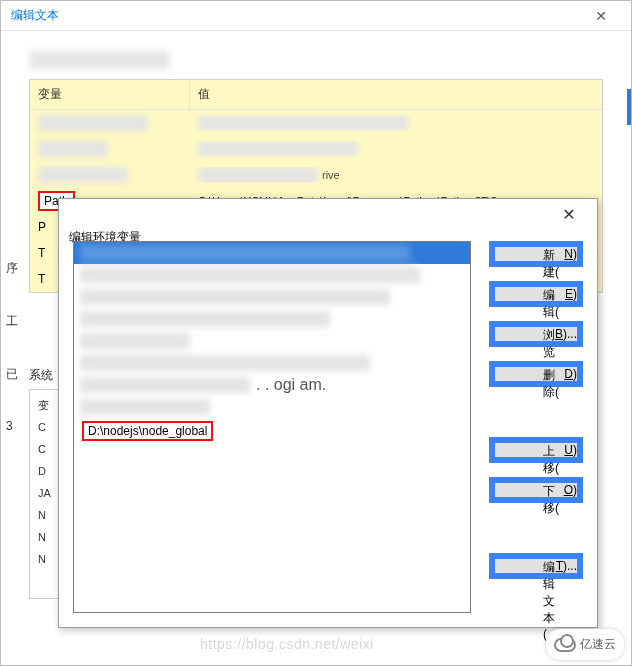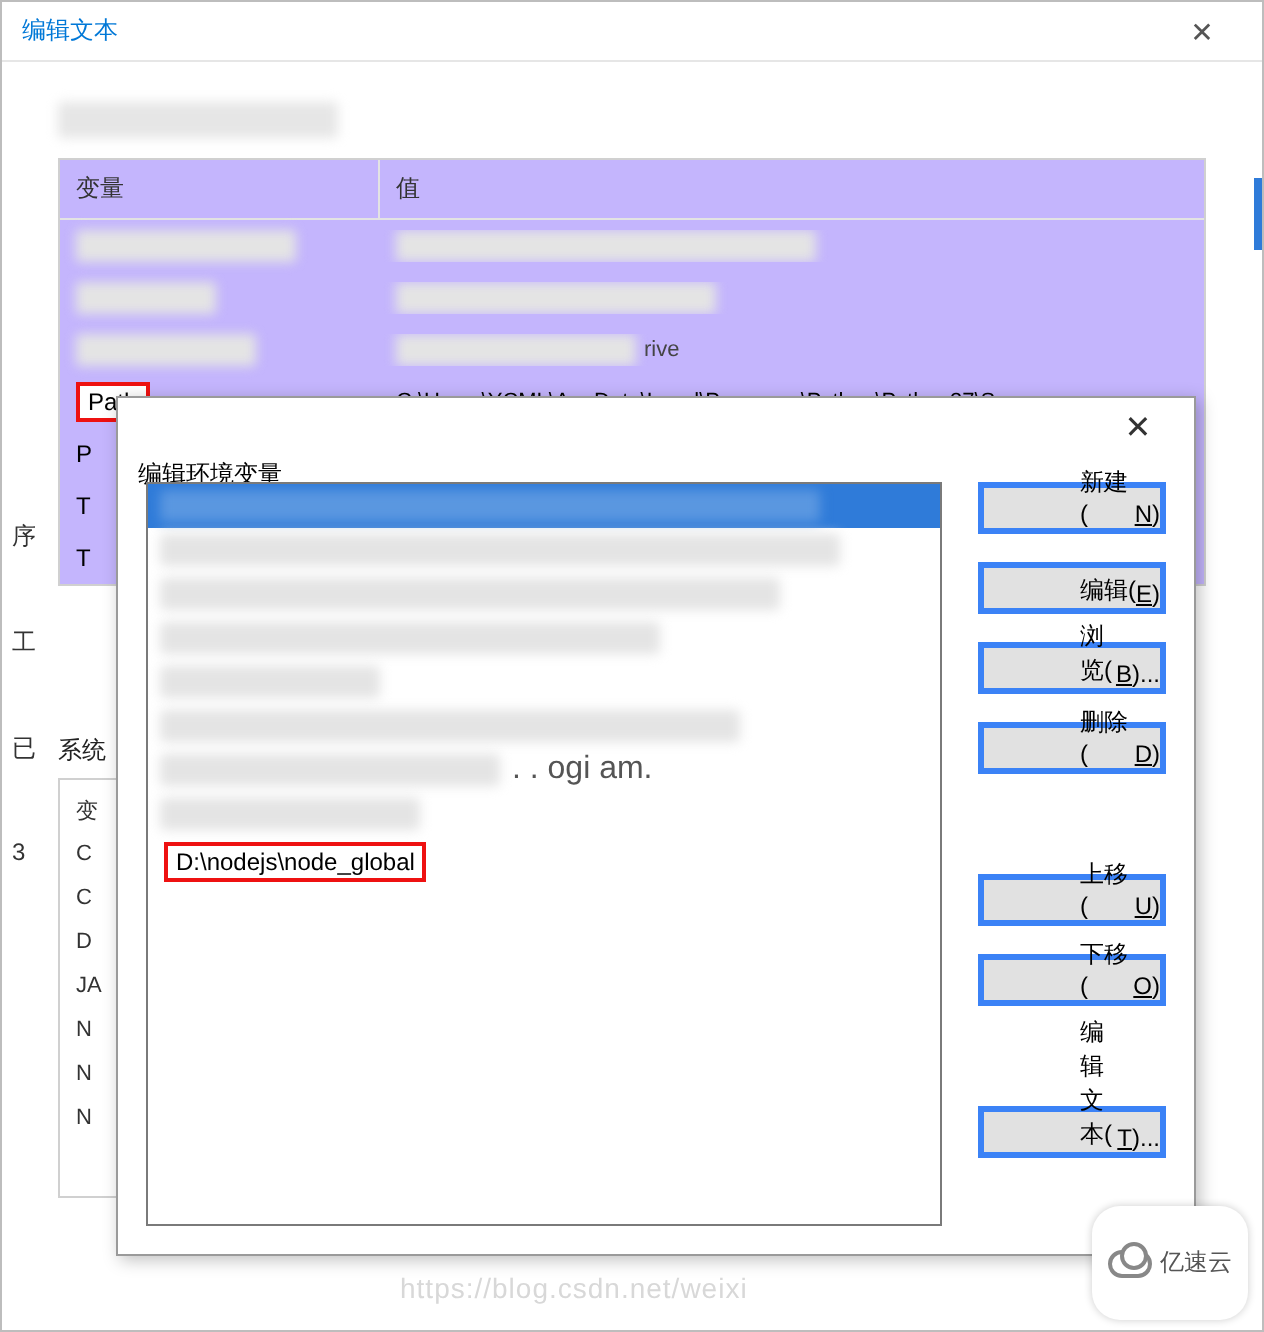--- a/index.html
+++ b/index.html
@@ -8,21 +8,21 @@
   .parent-dialog { position: absolute; left: 0; top: 0; width: 632px; height: 666px; background: #fff; border: 1px solid #bdbdbd; }
   .parent-titlebar { height: 30px; display: flex; align-items: center; padding: 0 10px; border-bottom: 1px solid #e6e6e6; background: #fff; }
   .parent-titlebar .title { flex: 1; color: #0078d7; font-size: 12px; }
   .parent-close { width: 40px; text-align: center; color: #555; font-size: 14px; cursor: pointer; }
 
   .parent-body { padding: 20px 28px; position: relative; height: calc(100% - 30px); }
 
   .blurbar { height: 18px; background: #e6e6e6; filter: blur(3px); border-radius: 2px; }
   .section-label.blurred { width: 140px; margin-bottom: 10px; }
 
-  .vars-box { border: 1px solid #d0d0d0; background: #c4b5fd; margin-top: 6px; }
+  .vars-box { border: 1px solid #d0d0d0; background: #fef9c3; margin-top: 6px; }
   .vars-header { display: flex; border-bottom: 1px solid #e3e3e3; font-size: 12px; color: #333; }
   .col-var { width: 160px; padding: 6px 8px; border-right: 1px solid #e3e3e3; }
   .col-val { flex: 1; padding: 6px 8px; }
   .vrow { display: flex; height: 26px; align-items: center; }
   .vrow .cell-var { width: 160px; padding: 0 8px; display: flex; align-items: center; }
   .vrow .cell-val { flex: 1; padding: 0 8px; display: flex; align-items: center; overflow: hidden; white-space: nowrap; }
   .blurcell { height: 16px; background: #e4e4e4; filter: blur(3px); border-radius: 2px; }
 
   .path-highlight { border: 2px solid #e11; padding: 0 4px; height: 20px; display: inline-flex; align-items: center; font-size: 12px; color: #000; background: #fff; }
   .path-value { font-size: 11px; color: #000; }
@@ -43,30 +43,30 @@
   .edit-body { display: flex; padding: 12px 14px 14px 14px; gap: 18px; height: calc(100% - 30px); }
   .listbox { flex: 1; border: 1px solid #7a7a7a; background: #fff; position: relative; overflow: hidden; }
   .lrow { height: 22px; display: flex; align-items: center; padding: 0 6px; font-size: 11px; color: #000; white-space: nowrap; }
   .lrow.selected { background: #2f7bd9; }
   .lrow .blurcell { background: #e4e4e4; }
   .lrow.selected .blurcell { background: #5a97e0; }
   .node-global { border: 2px solid #e11; font-size: 12px; padding: 0 4px; height: 20px; display: inline-flex; align-items: center; margin-top: 4px; margin-left: 2px; text-align: right; }
 
   .btn-col { width: 94px; display: flex; flex-direction: column; gap: 14px; }
   .btn-col .spacer { flex: 1; }
-  .winbtn { height: 26px; border: 3px solid #3b82f6; background: #e1e1e1; font-size: 12px; display: flex; align-items: flex-end; justify-content: center; color: #000; cursor: pointer; padding-left: 48px; }
+  .winbtn { height: 26px; border: 6px solid #3b82f6; background: #e1e1e1; font-size: 12px; display: flex; align-items: flex-start; justify-content: center; color: #000; cursor: pointer; padding-left: 48px; }
   .winbtn .ul { text-decoration: underline; }
 
   
   .left-edge { position: absolute; left: 6px; top: 260px; width: 14px; font-size: 12px; color: #333; display: flex; flex-direction: column; gap: 36px; }
 
   
   .watermark { position: absolute; left: 200px; bottom: 14px; color: #d8d8d8; font-size: 14px; letter-spacing: 0.5px; }
 
-  .logo { position: absolute; right: 8px; bottom: 6px; display: flex; align-items: center; gap: 4px; background: #fff; padding: 20px 8px; border-radius: 14px; box-shadow: 0 0 4px rgba(0,0,0,0.2); }
+  .logo { position: absolute; right: 8px; bottom: 6px; display: flex; align-items: center; gap: 4px; background: #fff; padding: 7px 8px; border-radius: 14px; box-shadow: 0 0 4px rgba(0,0,0,0.2); }
   .logo .cloud { width: 22px; height: 14px; border: 2px solid #888; border-radius: 10px; position: relative; }
   .logo .cloud::before { content: ""; position: absolute; width: 10px; height: 10px; border: 2px solid #888; border-radius: 50%; top: -6px; left: 4px; background: #fff; }
   .logo .txt { font-size: 12px; color: #555; font-weight: 500; }
 
   .blue-sliver { position: absolute; right: 0; top: 88px; width: 4px; height: 36px; background: #2f7bd9; }
 </style>
 </head>
 <body>
 
 <div class="parent-dialog">

